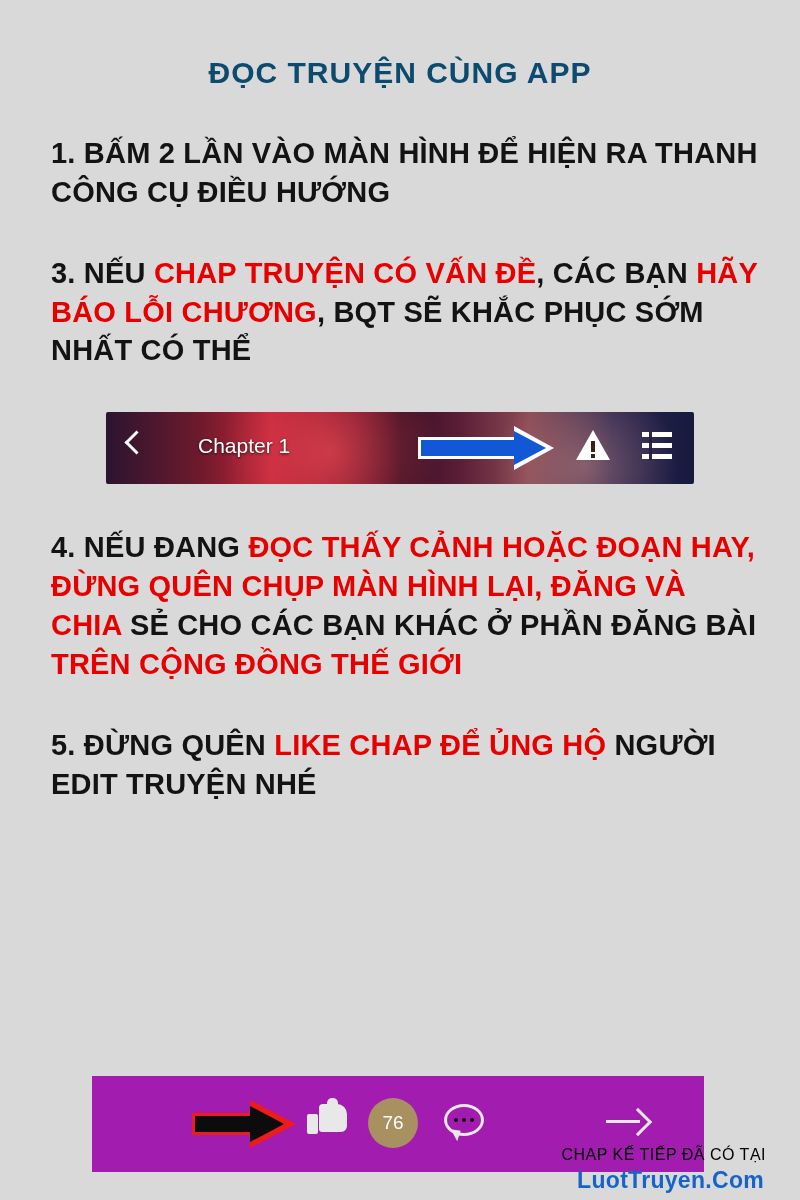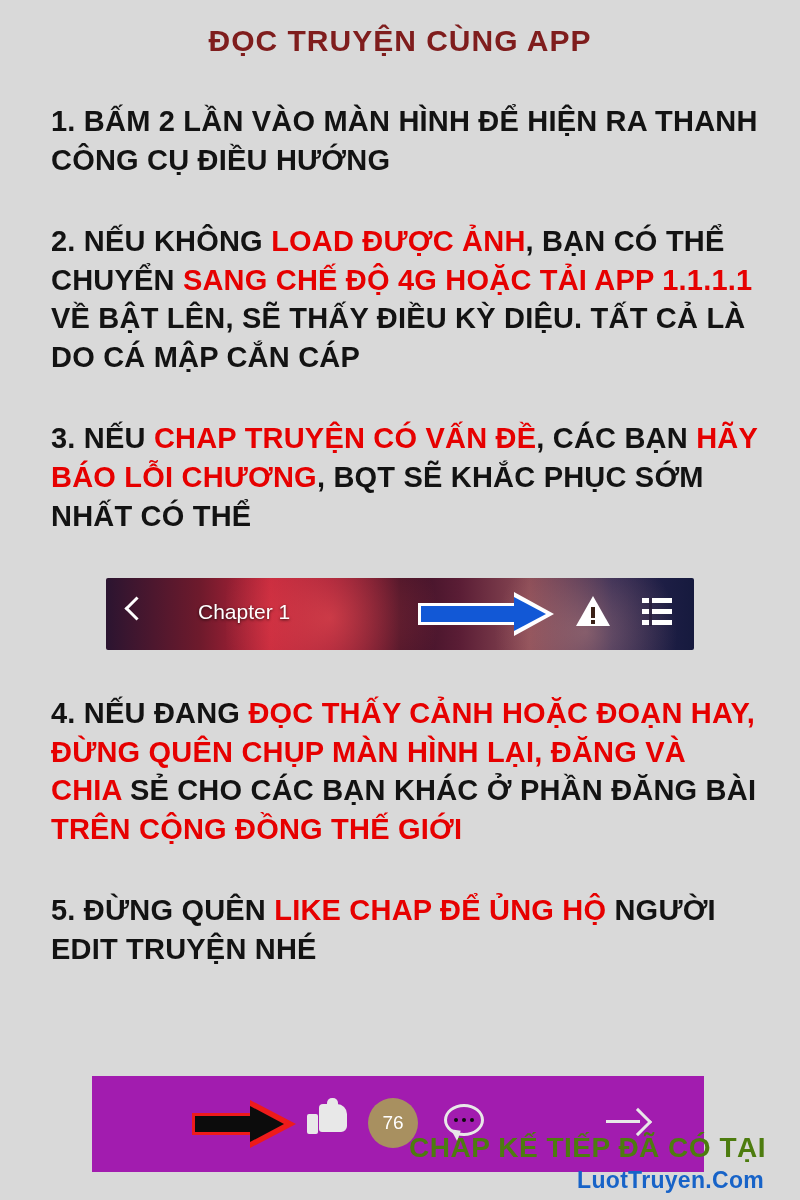--- a/index.html
+++ b/index.html
@@ -19,22 +19,22 @@
     width: 800px;
     height: 1200px;
     position: relative;
     box-sizing: border-box;
   }
   .title {
     text-align: center;
     font-size: 30px;
     font-weight: bold;
     letter-spacing: 1px;
-    padding-top: 24px;
-    color: #7f1d1d;
+    padding-top: 56px;
+    color: #0c4a6e;
   }
   .content {
     padding: 0 38px;
     margin-top: 44px;
   }
   .para {
     font-size: 29px;
     font-weight: bold;
     line-height: 1.34;
     color: #131313;
@@ -284,23 +284,23 @@
     left: 22px; top: 4px;
     width: 17px; height: 17px;
     border-top: 3px solid #e8e8e8;
     border-right: 3px solid #e8e8e8;
     transform: rotate(45deg);
   }
   .chap-next-text {
     position: absolute;
     right: 34px;
     bottom: 36px;
-    font-size: 28px;
-    font-weight: bold;
-    color: #4d7c0f;
+    font-size: 16px;
+    font-weight: normal;
+    color: #000000;
     letter-spacing: 0.5px;
   }
   .watermark {
     position: absolute;
     right: 36px;
     bottom: 6px;
     font-size: 23px;
     font-weight: bold;
     color: #1763c8;
     letter-spacing: 0.3px;
@@ -312,23 +312,20 @@
 
 <div class="page">
 
   <div class="title">ĐỌC TRUYỆN CÙNG APP</div>
 
   <div class="content">
     <div class="para">
       <span>1. BẤM 2 LẦN VÀO MÀN HÌNH ĐỂ HIỆN RA THANH CÔNG CỤ ĐIỀU HƯỚNG</span>
     </div>
 
-    <div class="para">
-      <span>2. NẾU KHÔNG </span><span class="red">LOAD ĐƯỢC ẢNH</span><span>, BẠN CÓ THỂ CHUYỂN </span><span class="red">SANG CHẾ ĐỘ 4G HOẶC TẢI APP 1.1.1.1</span><span> VỀ BẬT LÊN, SẼ THẤY ĐIỀU KỲ DIỆU. TẤT CẢ LÀ DO CÁ MẬP CẮN CÁP</span>
-    </div>
 
     <div class="para">
       <span>3. NẾU </span><span class="red">CHAP TRUYỆN CÓ VẤN ĐỀ</span><span>, CÁC BẠN </span><span class="red">HÃY BÁO LỖI CHƯƠNG</span><span>, BQT SẼ KHẮC PHỤC SỚM NHẤT CÓ THỂ</span>
     </div>
 
     <div class="chapter-bar">
       <div class="glow"></div>
       <div class="glow2"></div>
       <div class="back-chevron"></div>
       <div class="chapter-label">Chapter 1</div>

